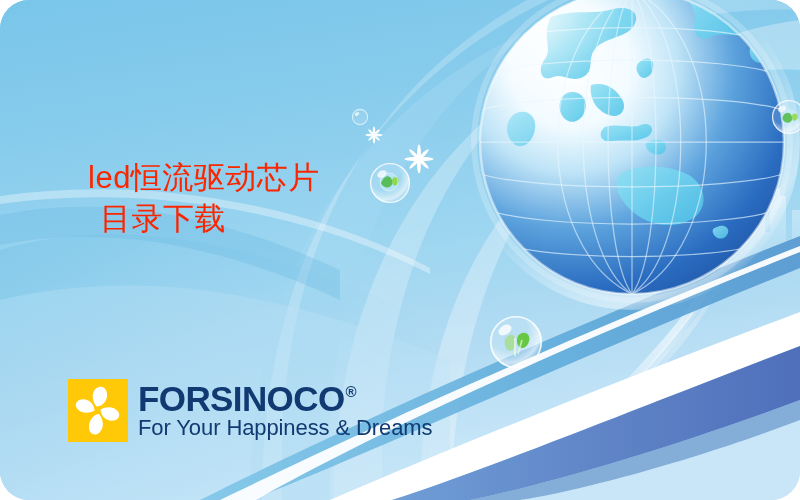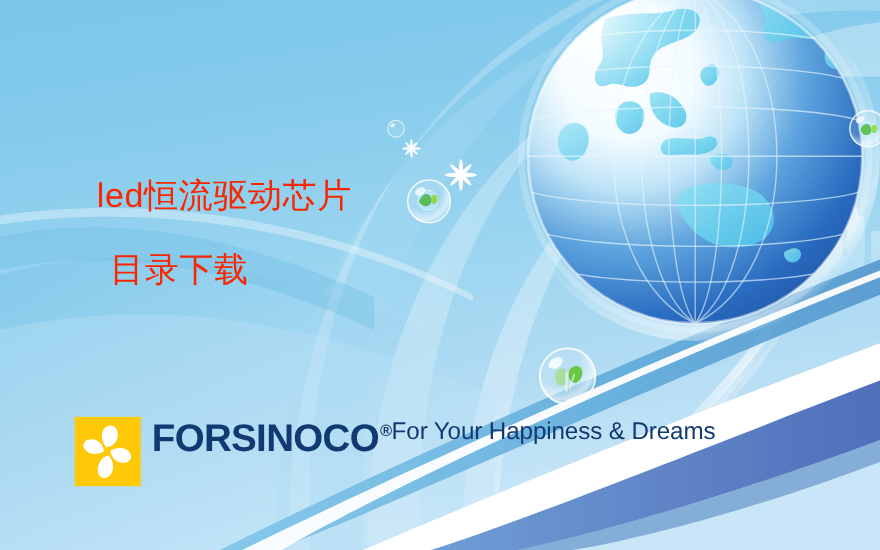--- a/index.html
+++ b/index.html
@@ -11,20 +11,21 @@
     font-family: "Liberation Sans", sans-serif;
   }
 
   
   #stage {
     position: relative;
     width: 800px;
     height: 500px;
     overflow: hidden;
     background: linear-gradient(170deg, #79c6ea 0%, #85cbec 22%, #96d3ef 48%, #aad9f2 72%, #c3e4f7 100%);
+    border-radius: 29px;
   }
 
   
   #bg-art { position:absolute; inset:0; width:800px; height:500px; }
 
   
   #globe-wrap {
     position: absolute;
     left: 455px; top: -35px;
     width: 355px; height: 355px;
@@ -43,42 +44,42 @@
     left: 88px;
     top: 162px;
     width: 330px;
     color: #fa2600;
     font-size: 31px;
     line-height: 1.0;
     letter-spacing: 0.5px;
     white-space: nowrap;
   }
   #headline .line1 { display:block; }
-  #headline .line2 { display:block; margin-top: 36px; padding-left: 12px; }
+  #headline .line2 { display:block; margin-top: 10px; padding-left: 12px; }
 
   
   #logo {
     position: absolute;
     left: 68px;
     top: 379px;
     display: flex;
     align-items: flex-start;
   }
   #logo-mark {
     width: 60px; height: 63px;
     background: #ffc907;
     flex: 0 0 auto;
     position: relative;
   }
   #logo-mark svg { position:absolute; left:0; top:0; width:60px; height:63px; }
   #logo-text {
     margin-left: 10px;
     padding-top: 2px;
     display: flex;
-    flex-direction: row;
+    flex-direction: column;
   }
   #wordmark {
     color: #113a72;
     font-weight: bold;
     font-size: 35px;
     line-height: 36px;
     letter-spacing: -0.6px;
     white-space: nowrap;
     display: flex;
     align-items: flex-start;

